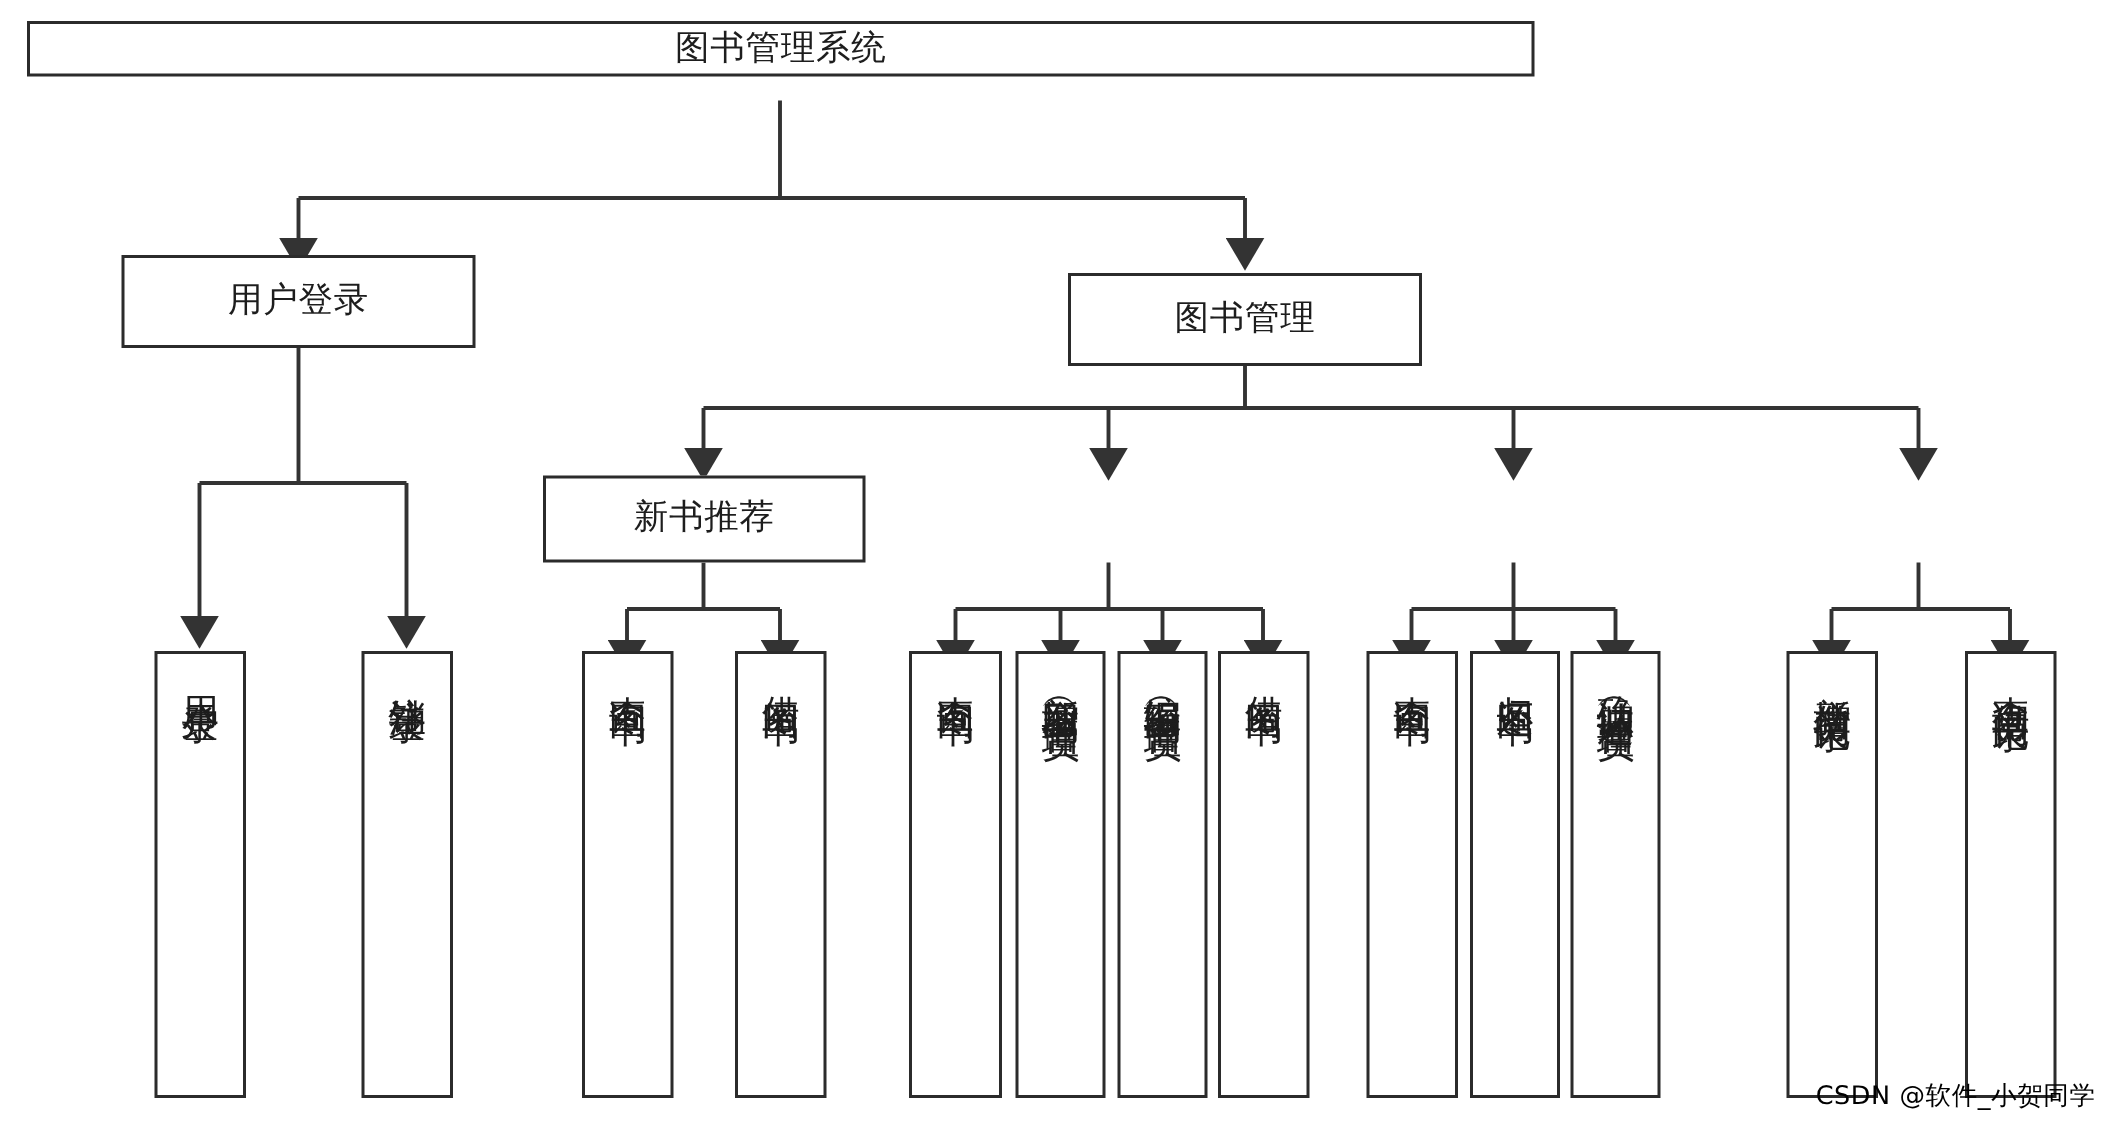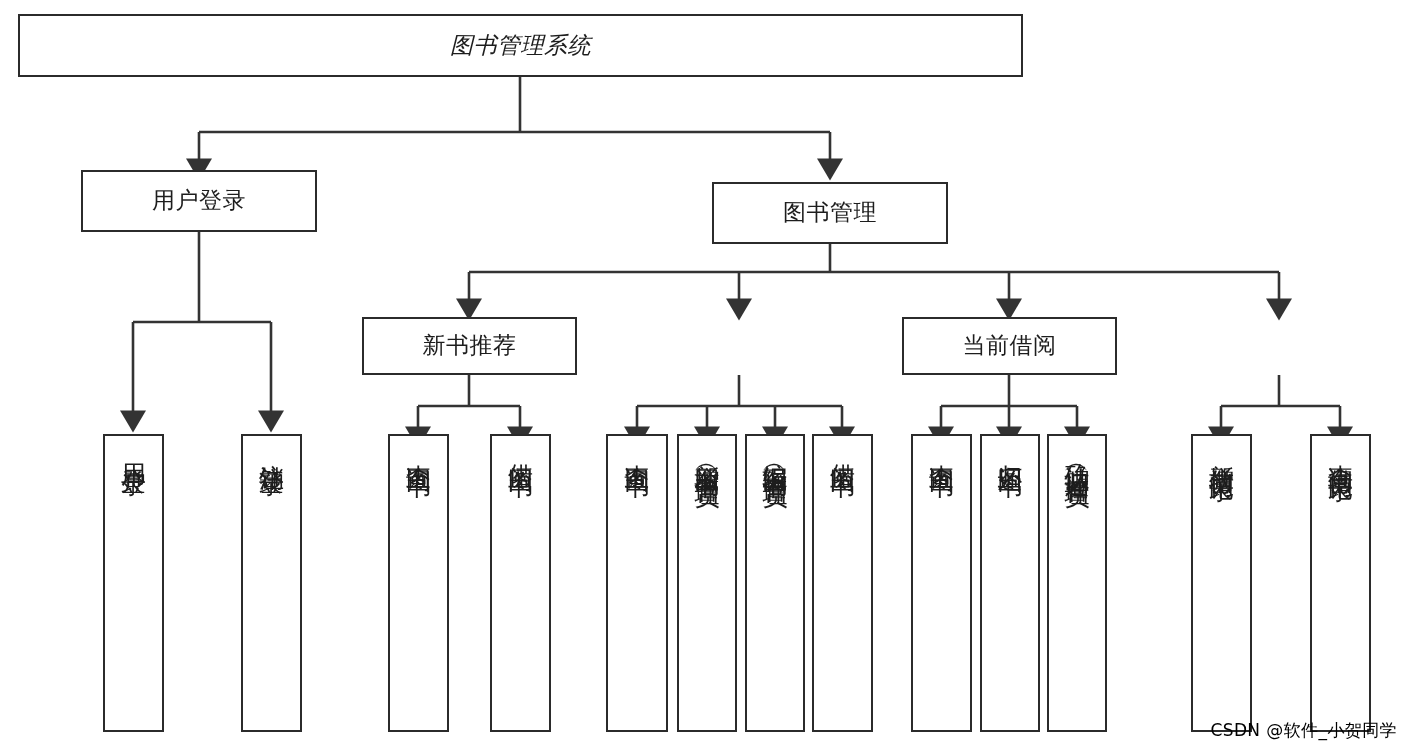--- a/index.html
+++ b/index.html
@@ -128,40 +128,37 @@
     <path d="M941,406 L941,428" stroke="#333333" stroke-width="2.6" fill="none" marker-end="url(#arrowhead)"></path>
     <path d="M1009,406 L1009,428" stroke="#333333" stroke-width="2.6" fill="none" marker-end="url(#arrowhead)"></path>
     <path d="M1077,406 L1077,428" stroke="#333333" stroke-width="2.6" fill="none" marker-end="url(#arrowhead)"></path>
 
     <path d="M1279,375 L1279,406" stroke="#333333" stroke-width="2.6" fill="none"></path>
     <path d="M1221,406 L1340,406" stroke="#333333" stroke-width="2.6" fill="none"></path>
     <path d="M1221,406 L1221,428" stroke="#333333" stroke-width="2.6" fill="none" marker-end="url(#arrowhead)"></path>
     <path d="M1340,406 L1340,428" stroke="#333333" stroke-width="2.6" fill="none" marker-end="url(#arrowhead)"></path>
   </svg>
 
-  <div class="node horiz root" style="left:18px; top:14px; width:1005px; height:63px;font-style:italic;">
+  <div class="node horiz root" style="left:18px; top:14px; width:1005px; height:37px;">
     <span class="node-label">图书管理系统</span>
   </div>
 
   <div class="node horiz" style="left:81px; top:170px; width:236px; height:62px;">
     <span class="node-label">用户登录</span>
   </div>
 
   <div class="node horiz" style="left:712px; top:182px; width:236px; height:62px;">
     <span class="node-label">图书管理</span>
   </div>
 
   <div class="node horiz" style="left:362px; top:317px; width:215px; height:58px;">
     <span class="node-label">新书推荐</span>
   </div>
 
 
-  <div class="node horiz" style="left:902px; top:317px; width:215px; height:58px;">
-    <span class="node-label">当前借阅</span>
-  </div>
 
 
   <div class="node vert" style="left:103px; top:434px; width:61px; height:298px;">
     <span class="node-label">用户登录</span>
   </div>
 
   <div class="node vert" style="left:241px; top:434px; width:61px; height:298px;">
     <span class="node-label">注销登录</span>
   </div>
 

